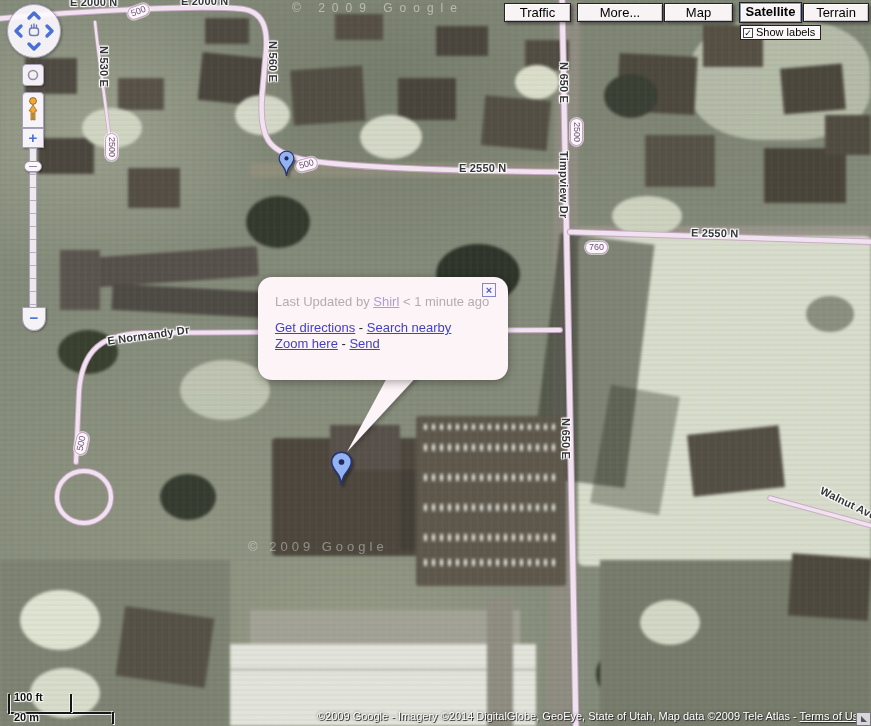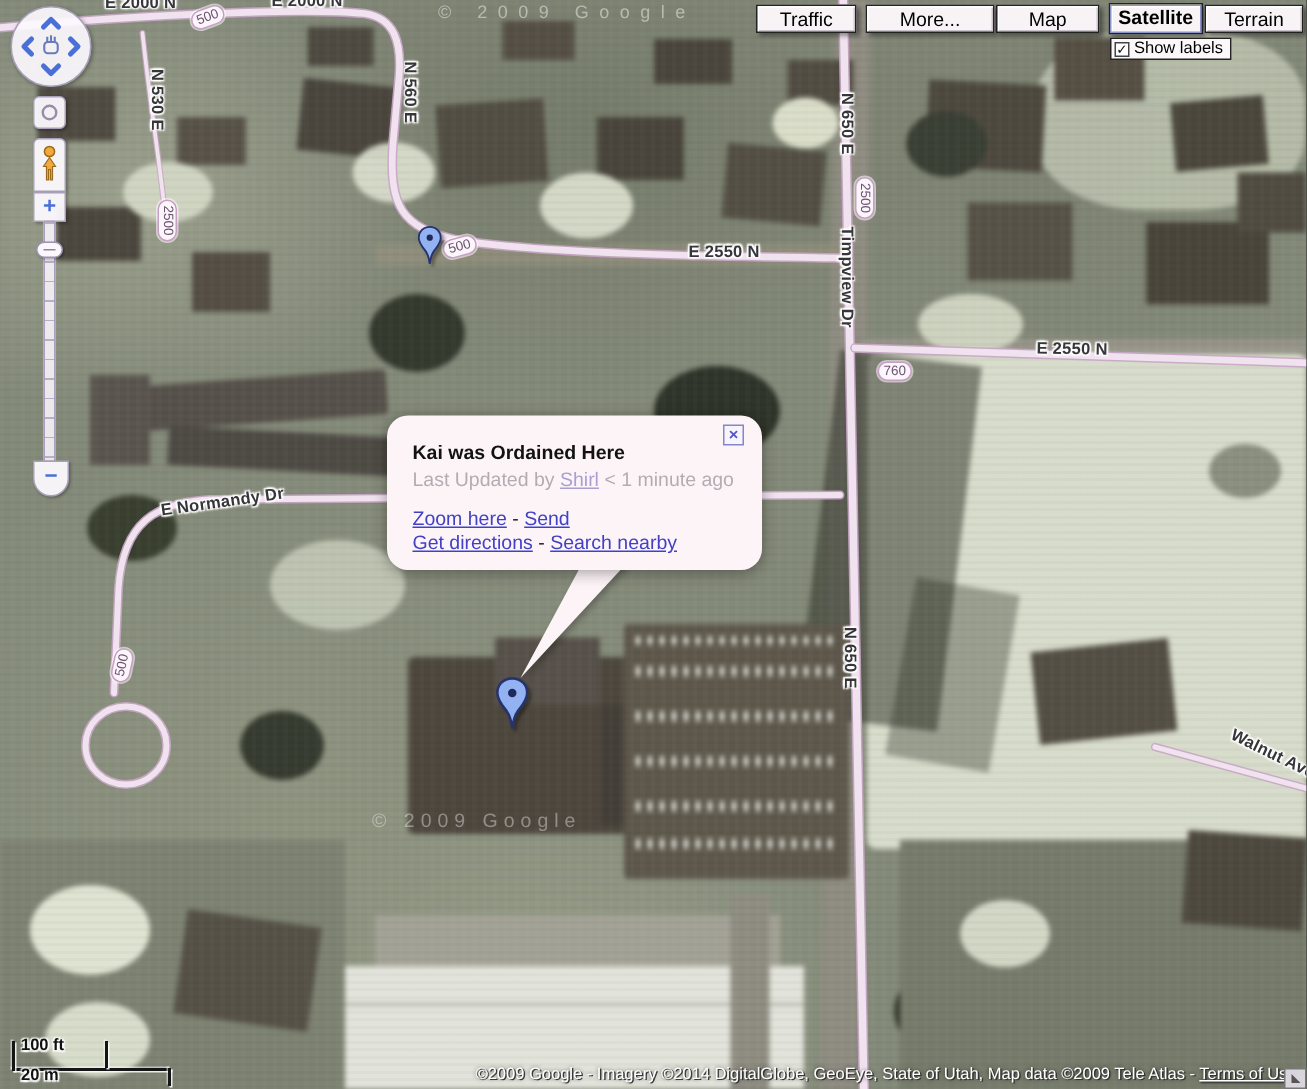--- a/index.html
+++ b/index.html
@@ -211,24 +211,23 @@
     <polygon points="389,374 421,372 347,452" fill="#fdf4f7"></polygon>
   </svg>
 
   <svg class="pin" style="left:330px;top:450px" width="23" height="39" viewBox="0 0 22 36">
     <path d="M11 1.5 C5.2 1.5 1.5 5.8 1.5 10.8 C1.5 15.2 4.6 18.6 7.6 22.6 C9.5 25.2 10.4 28.6 11 33.5 C11.6 28.6 12.5 25.2 14.4 22.6 C17.4 18.6 20.5 15.2 20.5 10.8 C20.5 5.8 16.8 1.5 11 1.5 Z" fill="#93b2f2" stroke="#27336e" stroke-width="1.6"></path>
     <circle cx="11" cy="10.8" r="2.7" fill="#1d2a5e"></circle>
   </svg>
 
   <div class="bubble">
     <div class="bclose">×</div>
-    <div class="title">Kai was Ordained Here</div>
     <div class="sub"><span>Last Updated by </span><a>Shirl</a><span> &lt; 1 minute ago</span></div>
+    <div class="lrow"><a>Get directions</a><span> - </span><a>Search nearby</a></div>
     <div class="lrow"><a>Zoom here</a><span> - </span><a>Send</a></div>
-    <div class="lrow"><a>Get directions</a><span> - </span><a>Search nearby</a></div>
   </div>
 
   <div class="gbtn" style="left:504px;width:67px">Traffic</div>
   <div class="gbtn" style="left:577px;width:86px">More...</div>
   <div class="gbtn" style="left:664px;width:69px">Map</div>
   <div class="gbtn active" style="left:739px;width:63px">Satellite</div>
   <div class="gbtn" style="left:803px;width:66px">Terrain</div>
   <div class="labelbox">
     <span class="cbx">✓</span>
     <span>Show labels</span>

